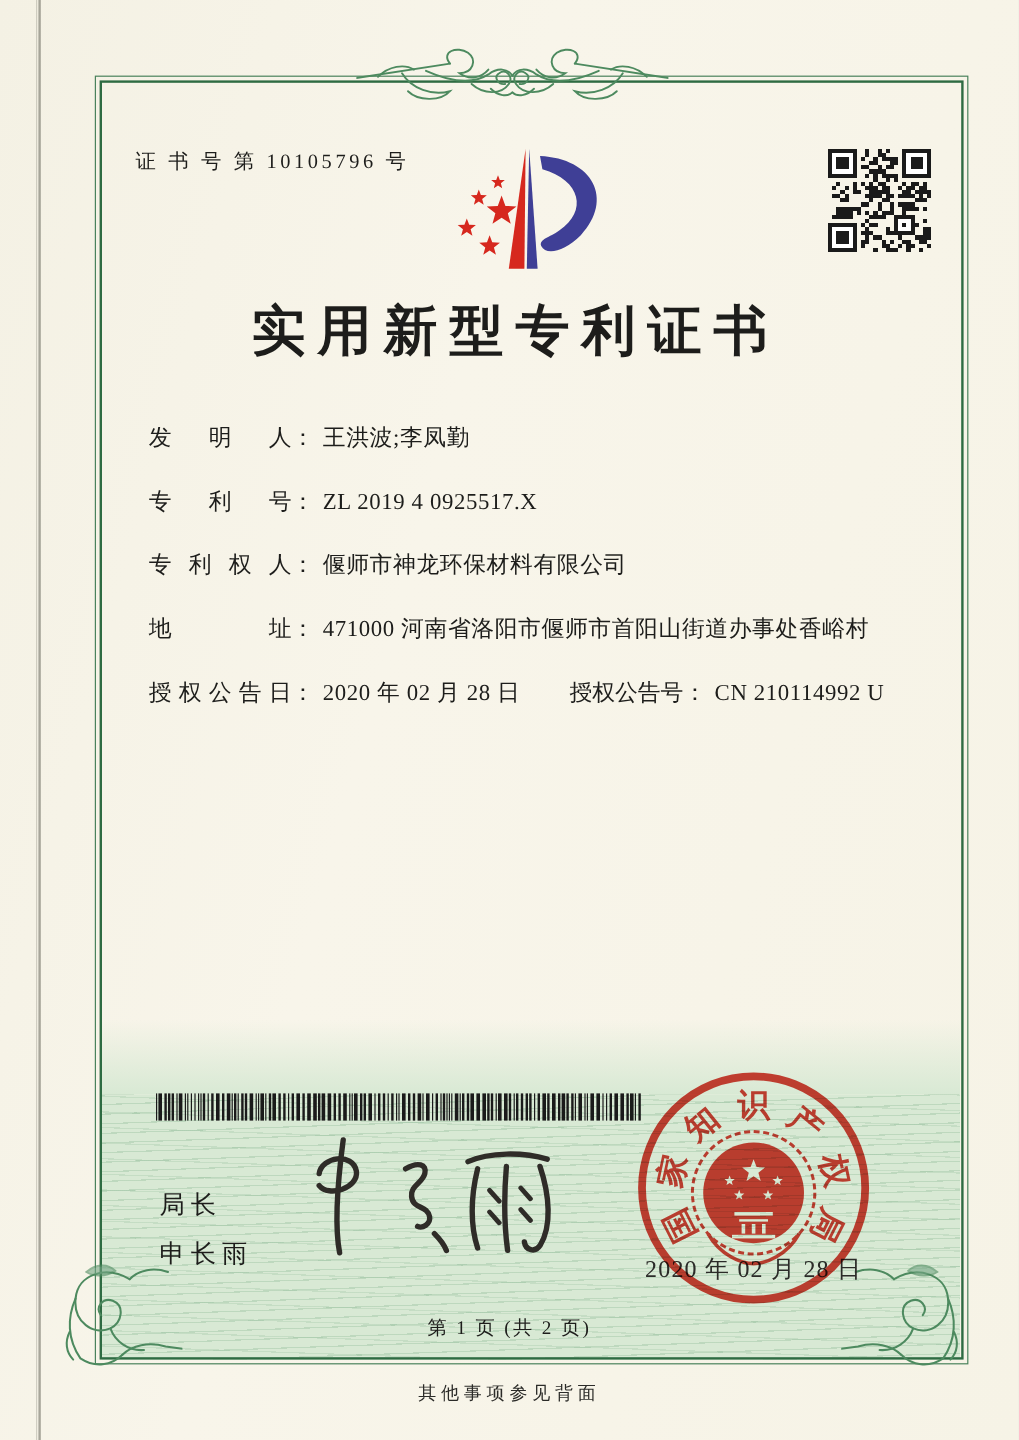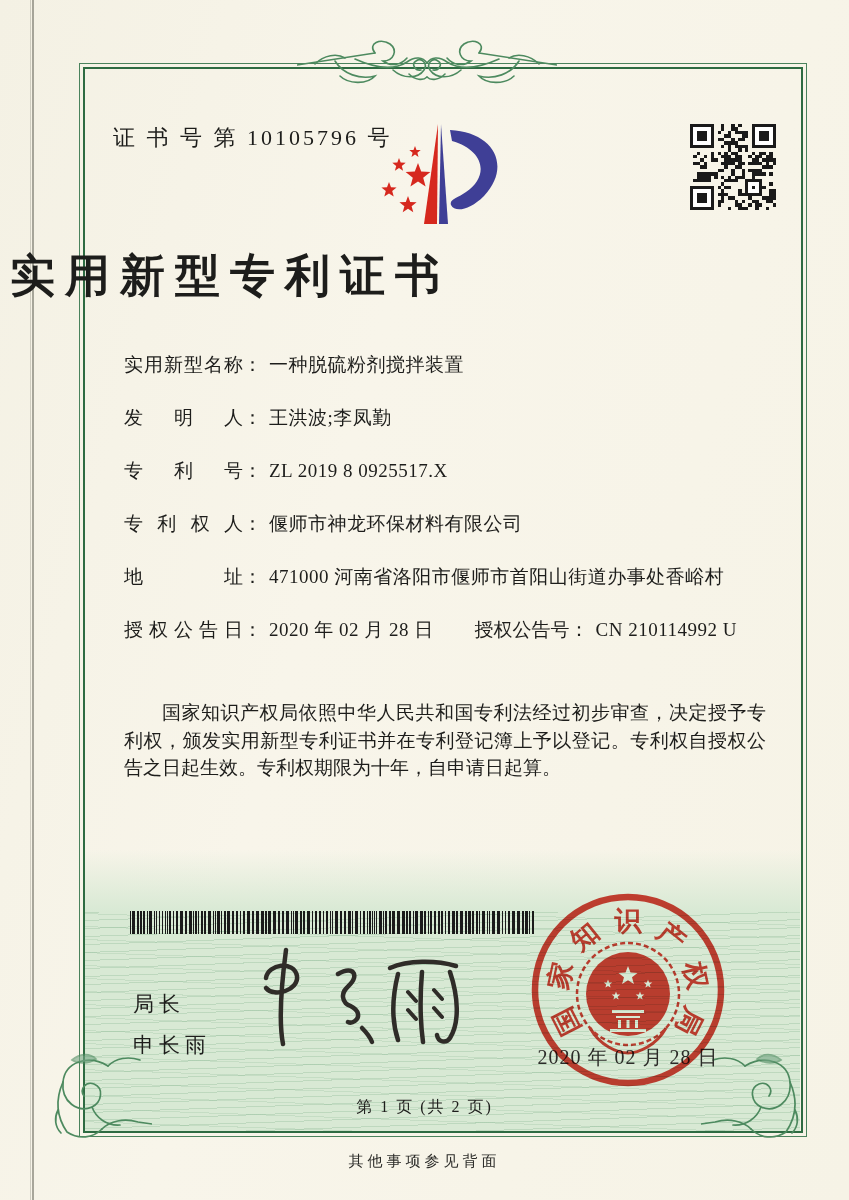--- a/index.html
+++ b/index.html
@@ -16,25 +16,25 @@
       repeating-linear-gradient(182deg, rgba(120,172,132,.20) 0 1px, rgba(120,172,132,0) 1px 13px),
       #d8e9d4;}
 
   .frame-outer{position:absolute;left:79px;top:63px;width:726px;height:1072px;border:1px solid #4a825c;}
   .frame-inner{position:absolute;inset:3px;border:2px solid #2e6b42;}
 
   .ornament-top{position:absolute;left:297px;top:38px;}
   .ornament-bl{position:absolute;left:48px;top:1050px;}
   .ornament-br{position:absolute;left:701px;top:1050px;transform:scaleX(-1);}
 
-  .cert-no{position:absolute;left:113px;top:123px;font-size:22px;letter-spacing:3px;}
+  .cert-no{position:absolute;left:113px;top:123px;font-size:17px;letter-spacing:3px;}
   .logo{position:absolute;left:362px;top:112px;}
   .qr{position:absolute;left:690px;top:124px;}
 
-  .title{position:absolute;left:0;top:246px;width:100%;
+  .title{position:absolute;left:0;top:246px;width:100%;text-align:center;
          font-size:45px;font-weight:600;letter-spacing:10px;text-indent:10px;}
 
   .fields{position:absolute;left:124px;top:352px;width:648px;font-size:19px;}
   .frow{margin-bottom:33px;white-space:nowrap;height:20px;}
   .flabel{display:inline-block;width:119px;text-align:justify;text-align-last:justify;}
   .fcolon{display:inline-block;}
   .fval{margin-left:7px;letter-spacing:.5px;}
   .grant2{margin-left:36px;}
 
   .body-text{position:absolute;left:124px;top:699px;width:642px;
@@ -326,42 +326,38 @@
       <rect x="2" y="20" width="3" height="3" fill="#1a1a1a"></rect>
       <rect x="16" y="16" width="5" height="5" fill="#1a1a1a"></rect>
       <rect x="17" y="17" width="3" height="3" fill="#fff"></rect>
       <rect x="18" y="18" width="1" height="1" fill="#1a1a1a"></rect>
     </svg>
 
   <div class="title">实用新型专利证书</div>
 
   <div class="fields">
     <div class="frow">
-      <span class="flabel">实用新型名称</span><span class="fcolon">：</span><span class="fval">一种脱硫粉剂搅拌装置</span>
-    </div>
-    <div class="frow">
       <span class="flabel">发明人</span><span class="fcolon">：</span><span class="fval">王洪波;李凤勤</span>
     </div>
     <div class="frow">
-      <span class="flabel">专利号</span><span class="fcolon">：</span><span class="fval">ZL 2019 8 0925517.X</span>
+      <span class="flabel">专利号</span><span class="fcolon">：</span><span class="fval">ZL 2019 4 0925517.X</span>
     </div>
     <div class="frow">
       <span class="flabel">专利权人</span><span class="fcolon">：</span><span class="fval">偃师市神龙环保材料有限公司</span>
     </div>
     <div class="frow">
       <span class="flabel">地址</span><span class="fcolon">：</span><span class="fval">471000 河南省洛阳市偃师市首阳山街道办事处香峪村</span>
     </div>
     <div class="frow">
       <span class="flabel">授权公告日</span><span class="fcolon">：</span><span class="fval">2020 年 02 月 28 日</span>
       <span class="grant2"><span>授权公告号</span><span>：</span><span class="fval">CN 210114992 U</span></span>
     </div>
   </div>
 
   <div class="body-text">
-    <p>国家知识产权局依照中华人民共和国专利法经过初步审查，决定授予专利权，颁发实用新型专利证书并在专利登记簿上予以登记。专利权自授权公告之日起生效。专利权期限为十年，自申请日起算。</p>
   </div>
 
   <svg class="barcode" id="barcode" width="415" height="23" viewBox="0 0 415 23">
       <rect x="0" y="0" width="1" height="23" fill="#1a1a1a"></rect>
       <rect x="2" y="0" width="3" height="23" fill="#1a1a1a"></rect>
       <rect x="7" y="0" width="2" height="23" fill="#1a1a1a"></rect>
       <rect x="10" y="0" width="2" height="23" fill="#1a1a1a"></rect>
       <rect x="13" y="0" width="2" height="23" fill="#1a1a1a"></rect>
       <rect x="17" y="0" width="1" height="23" fill="#1a1a1a"></rect>
       <rect x="19" y="0" width="3" height="23" fill="#1a1a1a"></rect>

